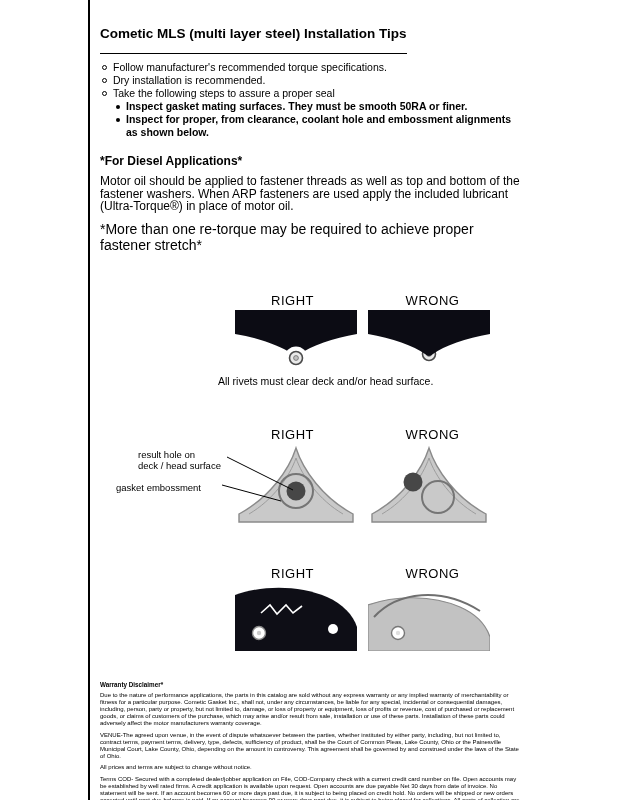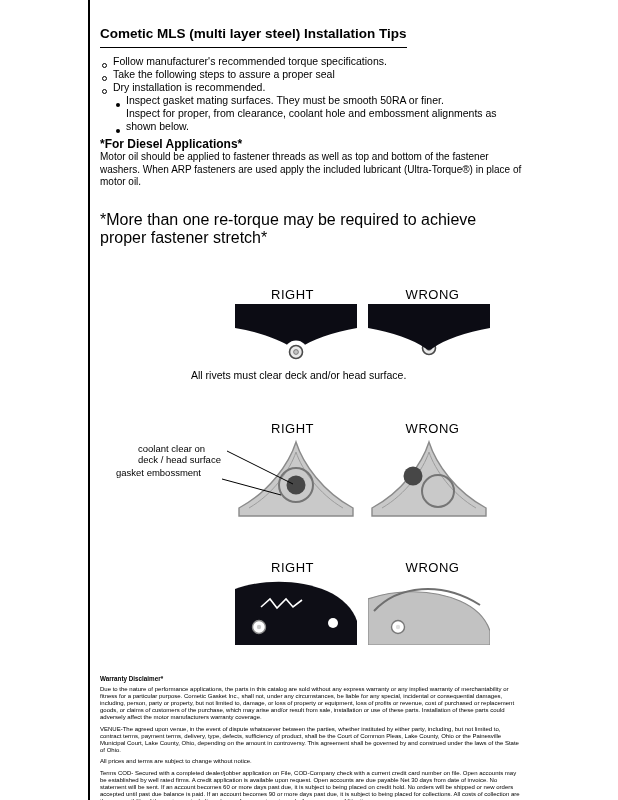--- a/index.html
+++ b/index.html
@@ -3,42 +3,42 @@
 <meta charset="utf-8">
 <style>
   * { margin:0; padding:0; box-sizing:border-box; }
   html,body { width:618px; height:800px; background:#ffffff; }
   body { font-family:"Liberation Sans", sans-serif; color:#000; position:relative; overflow:hidden; }
 
   .left-rule { position:absolute; left:88px; top:0; width:2px; height:800px; background:#000; }
 
   .content { position:absolute; left:100px; top:24px; width:424px; }
 
-  .title { display:inline-block; font-size:13.5px; font-weight:bold; border-bottom:1.6px solid #000; padding-bottom:6px; margin-bottom:7px; }
+  .title { display:inline-block; font-size:13.5px; font-weight:bold; border-bottom:1.6px solid #000; padding-bottom:12px; margin-bottom:7px; }
 
   .tips { font-size:10.5px; line-height:13px; }
-  .tip { display:flex; align-items:flex-end; }
+  .tip { display:flex; align-items:flex-start; }
   .b-hollow { width:5px; height:5px; border:1px solid #000; border-radius:50%; margin:4px 6px 0 2px; flex:0 0 auto; }
-  .sub-tips { margin-left:14px; }
+  .sub-tips { margin-left:14px;font-weight:bold; }
   .b-solid { width:4px; height:4px; background:#000; border-radius:50%; margin:4.5px 6px 0 2px; flex:0 0 auto; }
 
-  .diesel-h { margin-top:4px; font-size:12px; font-weight:bold; }
-  .para { font-size:10px; line-height:12.5px; }
-  .note { margin-top:22px; font-size:16px; }
+  .diesel-h { margin-top:15px; font-size:12px; font-weight:bold; }
+  .para { margin-top:7px; font-size:12px; line-height:12.5px; }
+  .note { margin-top:8px; font-size:14px; }
 
   .diagrams { margin-top:13px; }
   .diag-row { position:relative; margin-top:9px; }
   .dw-headers { margin-left:135px; width:255px; display:flex; gap:25px;margin-top:40px; }
   .dw-headers > div { width:122px; text-align:center; font-size:13px; letter-spacing:0.5px; }
   .images-row { margin-left:135px; width:255px; display:flex; gap:11px; margin-top:2px; }
-  .caption { margin-left:91px; margin-top:3px; font-size:10.5px; line-height:12px; max-width:260px; }
+  .caption { margin-left:118px; margin-top:3px; font-size:10.5px; line-height:12px; max-width:260px; }
 
   .ann { position:absolute; font-size:9.5px; line-height:11px; white-space:pre-line; }
   .ann1 { left:38px; top:22px; }
-  .ann2 { left:16px; top:46px; }
+  .ann2 { left:16px; top:55px; }
   .leader-svg { position:absolute; left:0; top:0; pointer-events:none; }
 
   .legal { margin-top:30px; width:420px; }
   .legal-h { font-size:6.3px; font-weight:bold; margin-bottom:4px; }
   .legal p { font-size:6px; line-height:7.2px; margin-bottom:4px; }
 </style>
 </head>
 <body>
 
 <div class="left-rule"></div>
@@ -47,25 +47,25 @@
 
   <div class="title">Cometic MLS (multi layer steel) Installation Tips</div>
 
   <div class="tips">
     <div class="tip">
       <span class="b-hollow"></span>
       <span>Follow manufacturer's recommended torque specifications.</span>
     </div>
     <div class="tip">
       <span class="b-hollow"></span>
-      <span>Take the following steps to assure a proper seal</span>
+      <span>Dry installation is recommended.</span>
     </div>
     <div class="tip">
       <span class="b-hollow"></span>
-      <span>Dry installation is recommended.</span>
+      <span>Take the following steps to assure a proper seal</span>
     </div>
     <div class="sub-tips">
       <div class="tip">
         <span class="b-solid"></span>
         <span>Inspect gasket mating surfaces.  They must be smooth 50RA or finer.</span>
       </div>
       <div class="tip">
         <span class="b-solid"></span>
         <span>Inspect for proper, from clearance, coolant hole and embossment alignments as shown below.</span>
       </div>
@@ -117,21 +117,21 @@
         </svg>
         <svg width="122" height="82" viewBox="0 0 122 82">
           <rect width="122" height="82" fill="#ffffff"></rect>
           <path d="M61,4 C68,26 88,54 118,70 L118,78 H4 L4,70 C34,54 54,26 61,4 Z" fill="#c9c9c9" stroke="#8a8a8a" stroke-width="1.4"></path>
           <path d="M61,14 C67,32 84,56 108,70" fill="none" stroke="#9d9d9d" stroke-width="1"></path>
           <path d="M61,14 C55,32 38,56 14,70" fill="none" stroke="#9d9d9d" stroke-width="1"></path>
           <circle cx="70" cy="53" r="16" fill="none" stroke="#757575" stroke-width="2"></circle>
           <circle cx="45" cy="38" r="9.5" fill="#474747"></circle>
         </svg>
       </div>
-      <div class="ann ann1">coolant clear on
+      <div class="ann ann1">result hole on
 deck / head surface</div>
       <div class="ann ann2">gasket embossment</div>
       <svg class="leader-svg" width="424" height="120" viewBox="0 0 424 120">
         <line x1="127" y1="30" x2="193" y2="63" stroke="#000" stroke-width="1"></line>
         <line x1="122" y1="58" x2="181" y2="74" stroke="#000" stroke-width="1"></line>
       </svg>
     </div>
 
     <div class="diag-row">
       <div class="dw-headers">

